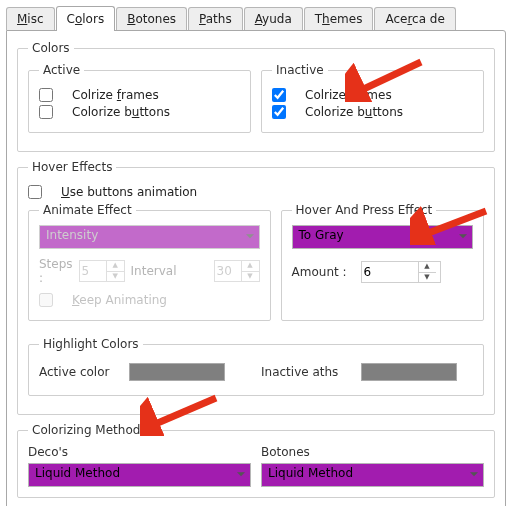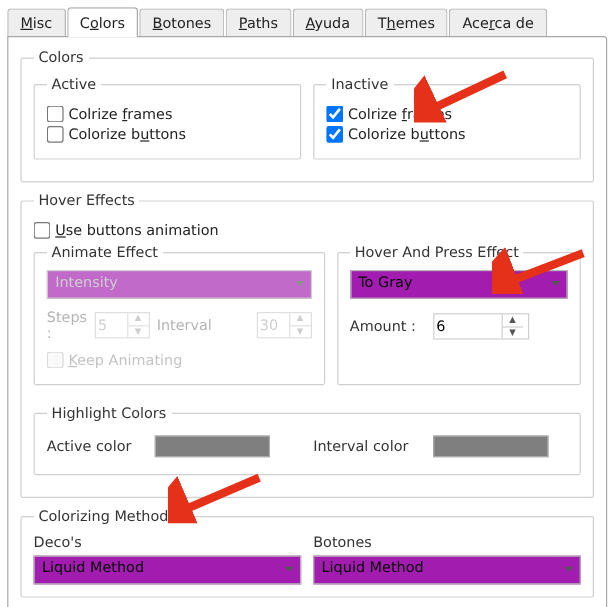--- a/index.html
+++ b/index.html
@@ -40,21 +40,21 @@
     padding: 8px 10px 10px 10px;
     position: relative;
   }
   legend {
     padding: 0 4px;
     color: #333;
     font-size: 12px;
   }
   .row2 { display: flex; gap: 10px; }
   .row2 > * { flex: 1; }
-  label.cb { display: flex; align-items: center; gap: 4px; margin: 3px 0; color: #222; cursor: pointer; }
+  label.cb { display: flex; align-items: center; gap: 19px; margin: 3px 0; color: #222; cursor: pointer; }
   label.cb input { margin:0; width:14px; height:14px; }
   .muted, .muted * { color: #b4b4b4 !important; }
   .u { text-decoration: underline; text-decoration-thickness: 1px; text-underline-offset: 1px; }
   select, .combo {
     width: 100%;
     height: 24px;
     border: 1px solid #b6b6b6;
     background: #a21caf;
     padding: 2px 22px 2px 6px;
     appearance: none;
@@ -195,21 +195,21 @@
         </div>
       </fieldset>
     </div>
 
     <fieldset style="margin-top:8px;">
       <legend>Highlight Colors</legend>
       <div class="hrow">
         <span class="lbl" style="width:80px;">Active color</span>
         <span class="colorsample"></span>
         <span style="width:16px;"></span>
-        <span class="lbl" style="width:90px;">Interval color</span>
+        <span class="lbl" style="width:90px;">Inactive aths</span>
         <span class="colorsample"></span>
       </div>
     </fieldset>
 
   </fieldset>
 
   <fieldset>
     <legend>Colorizing Method</legend>
     <div class="row2">
       <div>

